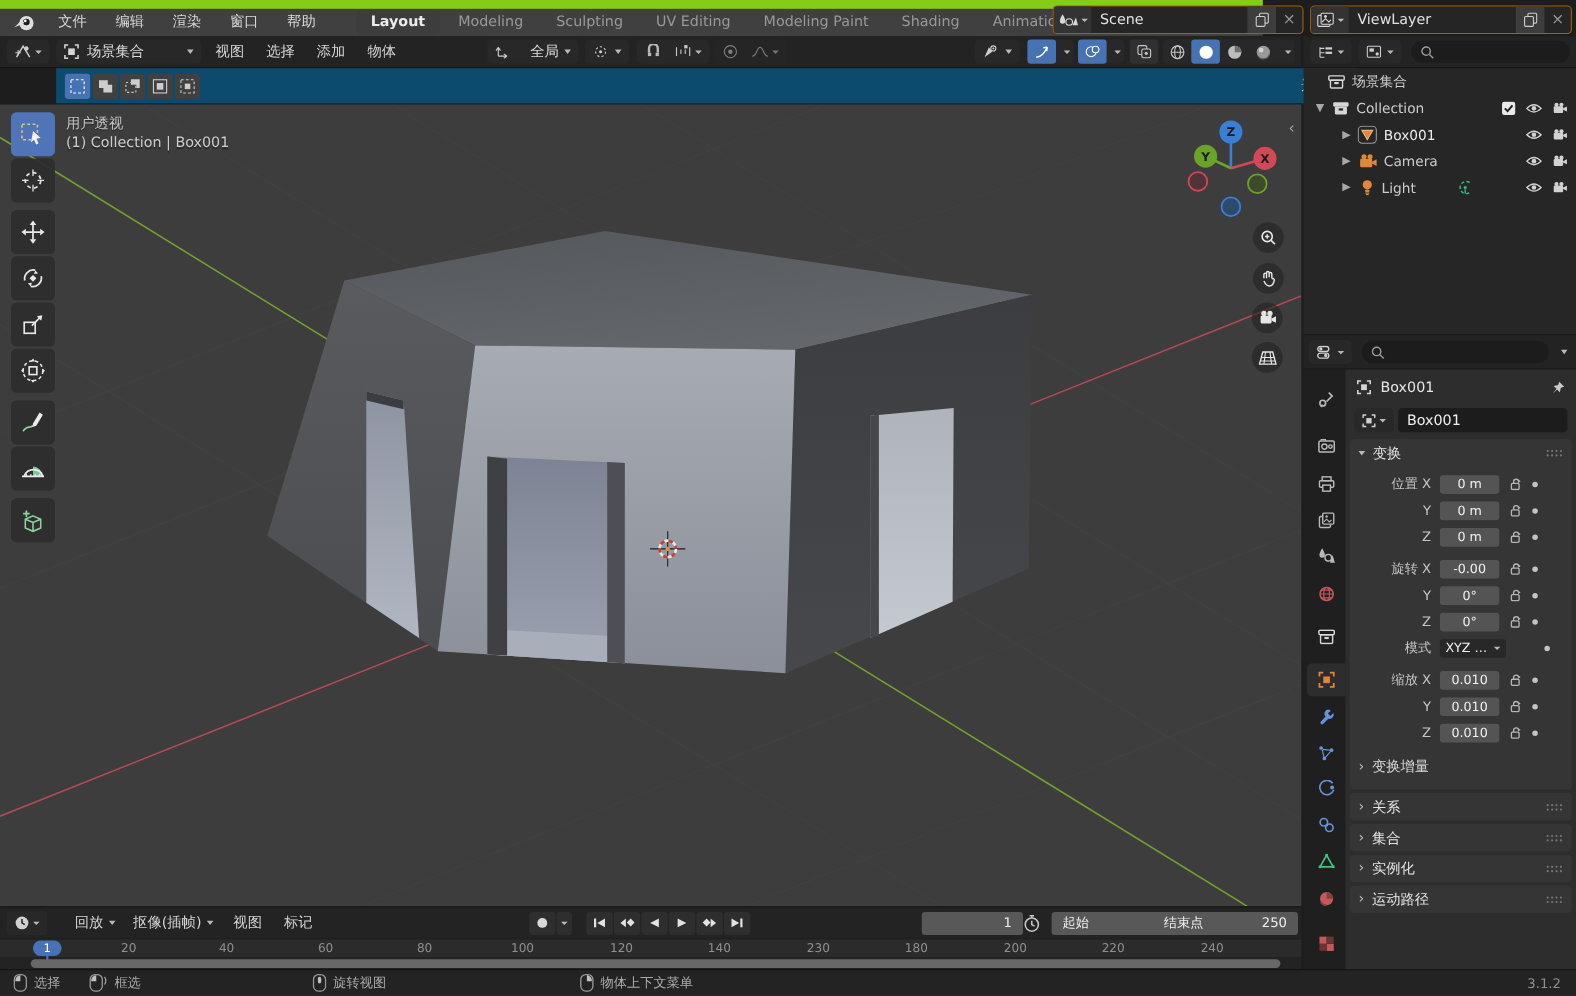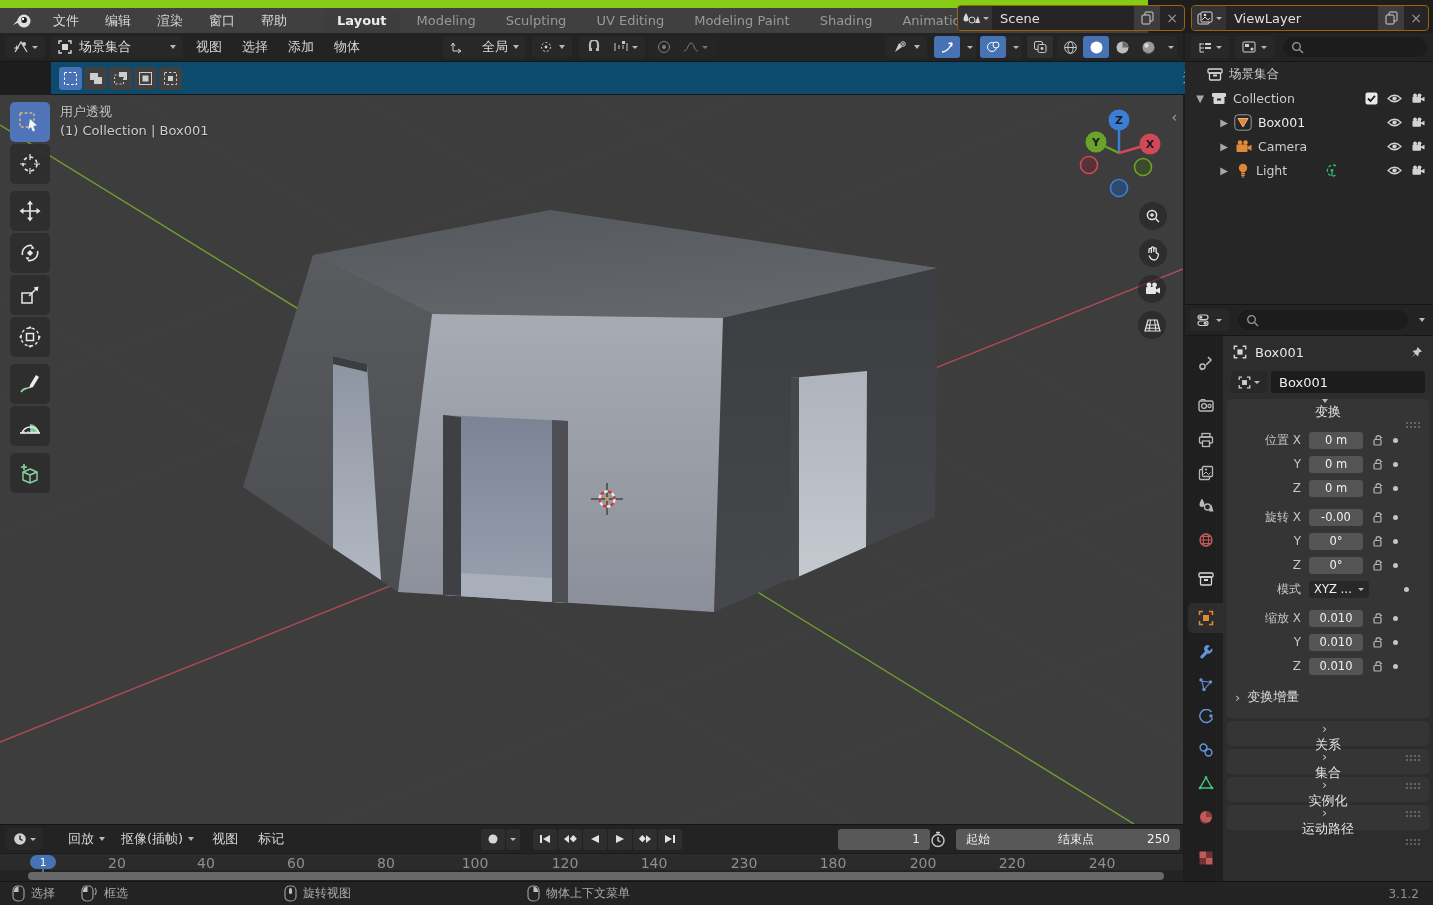--- a/index.html
+++ b/index.html
@@ -58,35 +58,35 @@
   .oright{margin-left:auto;display:flex;align-items:center;gap:9px;padding-right:8px;}
   .disc{width:14px;text-align:center;color:#a8a8a8;font-size:10px;flex:none;}
 
   
   #propheader{top:305px;left:1185px;width:248px;height:31px;background:#232323;display:flex;align-items:center;border-bottom:1px solid #161616;box-sizing:border-box;}
   #props{top:336px;left:1185px;width:248px;height:545px;background:#2d2d2d;}
   #ptabs{top:336px;left:1185px;width:38px;height:545px;background:#1f1f1f;}
   .ptab{left:3px;width:35px;height:30px;display:flex;align-items:center;justify-content:center;border-radius:5px 0 0 5px;}
   .ptab.on{background:#2d2d2d;}
   .panel{background:#353535;border-radius:4px;margin:3px 4px;color:#dddddd;}
-  .panel-h{display:flex;align-items:center;height:25px;padding:0 8px;color:#e4e4e4;flex-direction:column;}
+  .panel-h{display:flex;align-items:center;height:25px;padding:0 8px;color:#e4e4e4;}
   .grip{margin-left:auto;opacity:.75;}
   .trow{display:flex;align-items:center;height:24px;padding-left:10px;}
   .tlabel{width:64px;text-align:right;color:#c6c6c6;font-size:12px;flex:none;margin-right:8px;}
   .tfield{width:54px;height:17px;background:#545454;border-radius:3px;color:#f1f1f1;font-size:11.5px;display:flex;align-items:center;justify-content:center;flex:none;}
   .tfield.drop{background:#282828;justify-content:space-between;padding:0 5px;box-sizing:border-box;width:60px;}
   .adot{width:5px;height:5px;border-radius:50%;background:#c4c4c4;margin-left:9px;flex:none;}
   .lockw{margin-left:9px;flex:none;}
   .disc2{color:#bdbdbd;font-size:13px;margin-right:7px;}
 
   
   #timeline{top:824px;left:0;width:1183px;height:57px;background:#232323;border-top:1px solid #161616;box-sizing:border-box;}
   #tlhead{height:28px;display:flex;align-items:center;}
   #tlruler{position:relative;height:16px;background:#2b2b2b;border-top:1px solid #1c1c1c;}
-  .rnum{position:absolute;top:1px;transform:translateX(-50%);color:#8f8f8f;font-size:14px;}
+  .rnum{position:absolute;top:1px;transform:translateX(-50%);color:#8f8f8f;font-size:11px;}
   .transport{width:24px;height:21px;background:#2e2e2e;border-radius:3px;display:flex;align-items:center;justify-content:center;margin-left:1px;}
   .numfield{background:#585858;border-radius:3px;height:21px;display:flex;align-items:center;color:#f0f0f0;font-size:12px;}
   #scrollbar{position:absolute;left:28px;top:47px;width:1136px;height:8px;border-radius:4px;background:#686868;}
 
   
   #statusbar{top:881px;left:0;width:1433px;height:24px;background:#232323;border-top:1px solid #131313;box-sizing:border-box;display:flex;align-items:center;color:#ababab;font-size:12px;}
   .hint{display:flex;align-items:center;margin-right:26px;}
   .hint svg{margin-right:6px;}
 </style>
 </head>

